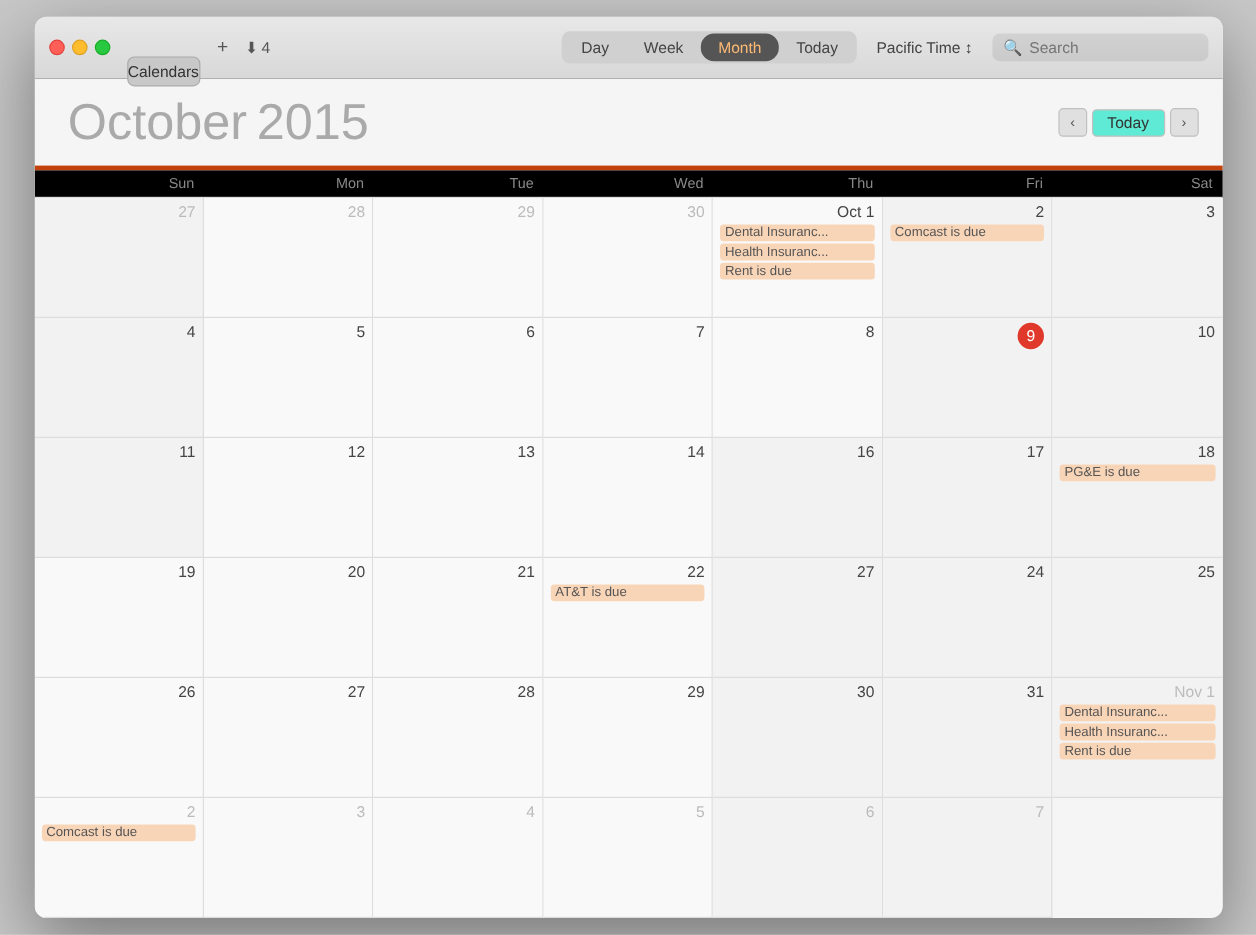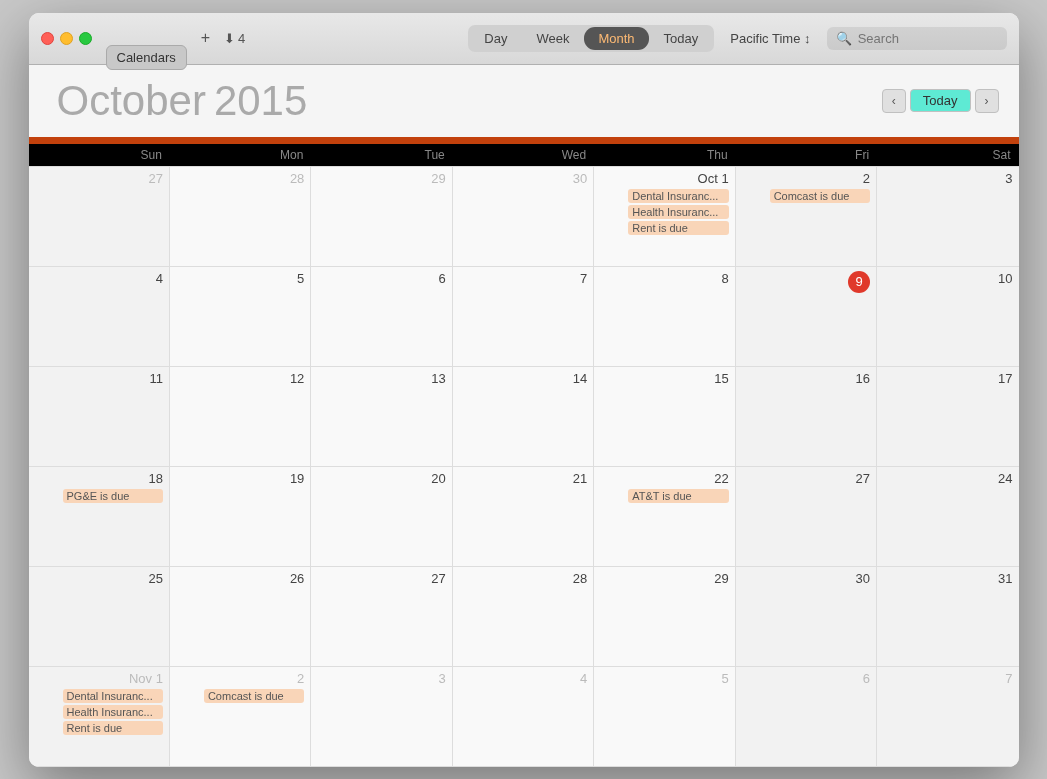--- a/index.html
+++ b/index.html
@@ -40,21 +40,21 @@
       border-radius: 50%;
       cursor: pointer;
     }
     .tl-close { background: #ff5f57; border: 1px solid #e0443e; }
     .tl-minimize { background: #ffbd2e; border: 1px solid #dfa123; }
     .tl-maximize { background: #28c940; border: 1px solid #1aab29; }
     .calendars-btn {
       background: #c8c8c8;
       border: 1px solid #aaa;
       border-radius: 6px;
-      padding: 4px 10px;
+      padding: 4px 0;
       font-size: 13px;
       color: #333;
       cursor: pointer;
       margin-top: 39px;
     }
     .plus-btn, .download-btn {
       background: none;
       border: none;
       font-size: 16px;
       color: #555;
@@ -116,21 +116,21 @@
       color: #444;
       width: 100%;
     }
     
     .cal-header {
       background: #f5f5f5;
       padding: 12px 20px;
       display: flex;
       align-items: center;
       justify-content: space-between;
-      border-bottom: 7px solid #c2410c;
+      border-bottom: 4px solid #c2410c;
     }
     .cal-title {
       font-size: 42px;
       font-weight: 200;
       color: #222;
     }
     .cal-title span { font-weight: 400; color: #aaa; margin-left: 8px; }
     .nav-controls {
       display: flex;
       align-items: center;
@@ -213,21 +213,20 @@
       background: #f9d5b8;
       border-radius: 3px;
       padding: 1px 4px;
       font-size: 11px;
       color: #555;
       margin-bottom: 2px;
       white-space: nowrap;
       overflow: hidden;
       text-overflow: ellipsis;
       cursor: pointer;
-      margin-left: 28px;
     }
     .event.orange { background: #f9d5b8; }
   </style>
 </head>
 <body>
 
 <div class="window">
 
   <div class="titlebar">
     <div class="traffic-lights">
@@ -330,23 +329,20 @@
       </div>
       <div class="cal-cell">
         <div class="day-num">12</div>
       </div>
       <div class="cal-cell">
         <div class="day-num">13</div>
       </div>
       <div class="cal-cell">
         <div class="day-num">14</div>
       </div>
-      <div class="cal-cell">
-        <div class="day-num">15</div>
-      </div>
       <div class="cal-cell weekend">
         <div class="day-num">16</div>
       </div>
       <div class="cal-cell weekend">
         <div class="day-num">17</div>
       </div>
       <div class="cal-cell weekend">
         <div class="day-num">18</div>
         <div class="event orange">PG&amp;E is due</div>
       </div>

